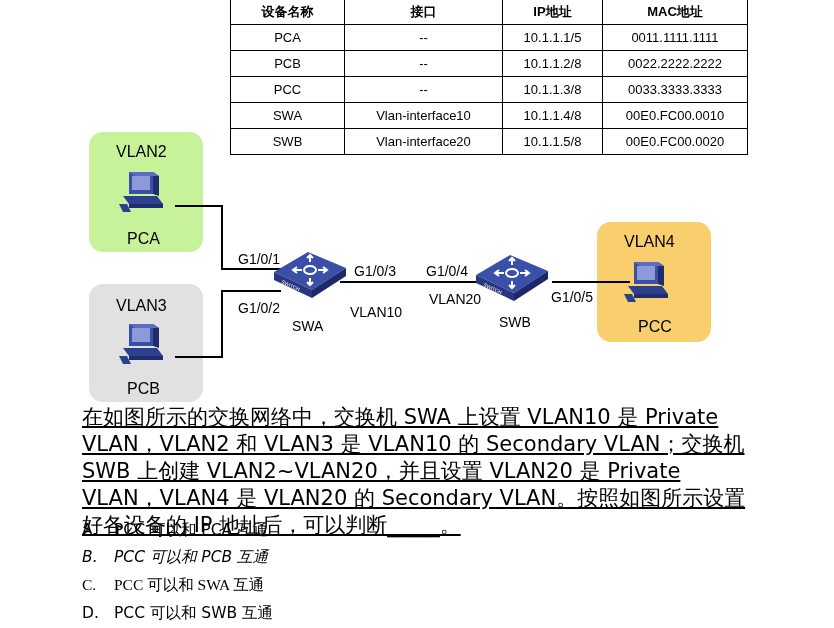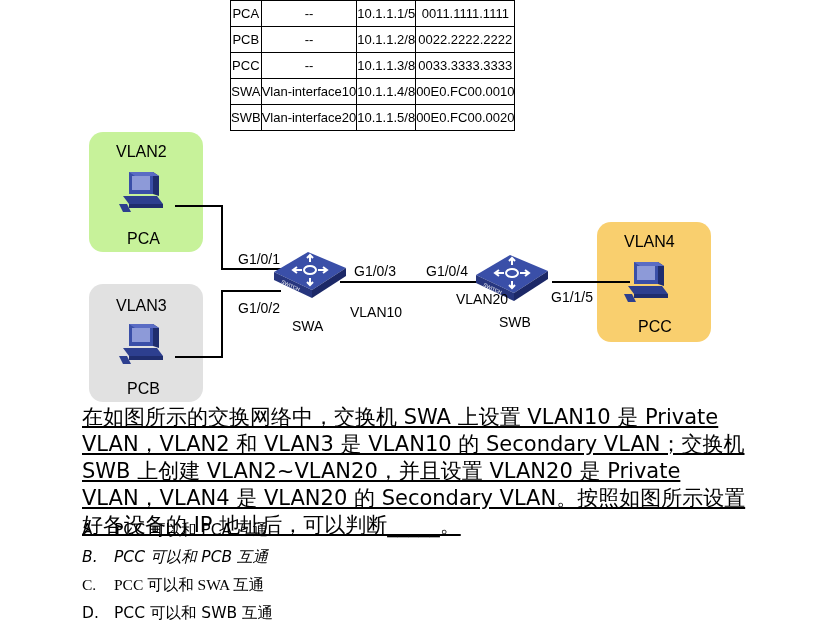--- a/index.html
+++ b/index.html
@@ -17,20 +17,26 @@
   .sw { position:absolute; width:80px; height:50px; }
   .para { position:absolute; left:82px; top:404px; width:680px; font-size:21px; line-height:27px;text-decoration:underline; }
   .opt { position:absolute; left:82px; font-size:15.5px; }
   .opt .k { display:inline-block; width:32px; }
 </style>
 </head>
 <body>
 
 <table class="tbl">
   <tbody>
+      <tr>
+    <th class="c0">设备名称</th>
+    <th class="c1">接口</th>
+    <th class="c2">IP地址</th>
+    <th class="c3">MAC地址</th>
+  </tr>
   <tr>
     <td>PCA</td>
     <td>--</td>
     <td>10.1.1.1/5</td>
     <td>0011.1111.1111</td>
   </tr>
   <tr>
     <td>PCB</td>
     <td>--</td>
     <td>10.1.1.2/8</td>
@@ -133,23 +139,23 @@
 <text x="11" y="33" font-size="5" fill="#fff" font-family="Liberation Sans, sans-serif" transform="rotate(25 11 33)">SWITCH</text>
       </g>
   </svg>
 
   <div class="lbl" style="left:238px; top:251px;">G1/0/1</div>
   <div class="lbl" style="left:238px; top:300px;">G1/0/2</div>
   <div class="lbl" style="left:292px; top:318px;">SWA</div>
   <div class="lbl" style="left:354px; top:263px;">G1/0/3</div>
   <div class="lbl" style="left:350px; top:304px;">VLAN10</div>
   <div class="lbl" style="left:426px; top:263px;">G1/0/4</div>
-  <div class="lbl" style="left:429px; top:291px;margin-left:27px;">VLAN20</div>
+  <div class="lbl" style="left:429px; top:291px;">VLAN20</div>
   <div class="lbl" style="left:499px; top:314px;">SWB</div>
-  <div class="lbl" style="left:551px; top:289px;">G1/1/5</div>
+  <div class="lbl" style="left:551px; top:289px;">G1/0/5</div>
 </div>
 
 <div class="para">在如图所示的交换网络中，交换机 SWA 上设置 VLAN10 是 Private VLAN，VLAN2 和 VLAN3 是 VLAN10 的 Secondary VLAN；交换机 SWB 上创建 VLAN2~VLAN20，并且设置 VLAN20 是 Private VLAN，VLAN4 是 VLAN20 的 Secondary VLAN。按照如图所示设置好各设备的 IP 地址后，可以判断_____。</div>
 
 <div class="opt" style="top:520px;">
   <span class="k">A.</span><span>PCC 可以和 PCA 互通</span>
 </div>
 <div class="opt" style="top:547px;font-style:italic;">
   <span class="k">B.</span><span>PCC 可以和 PCB 互通</span>
 </div>

